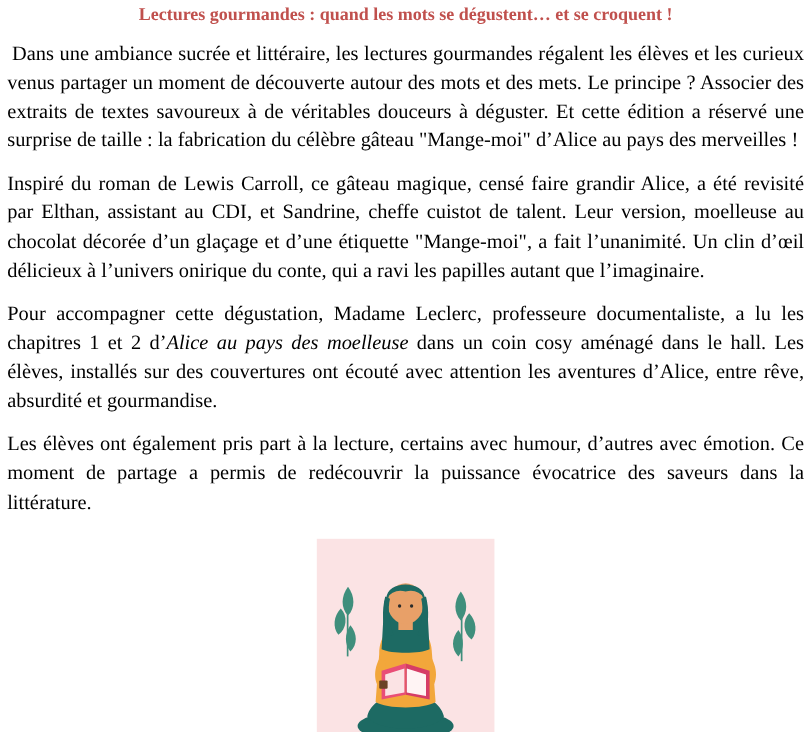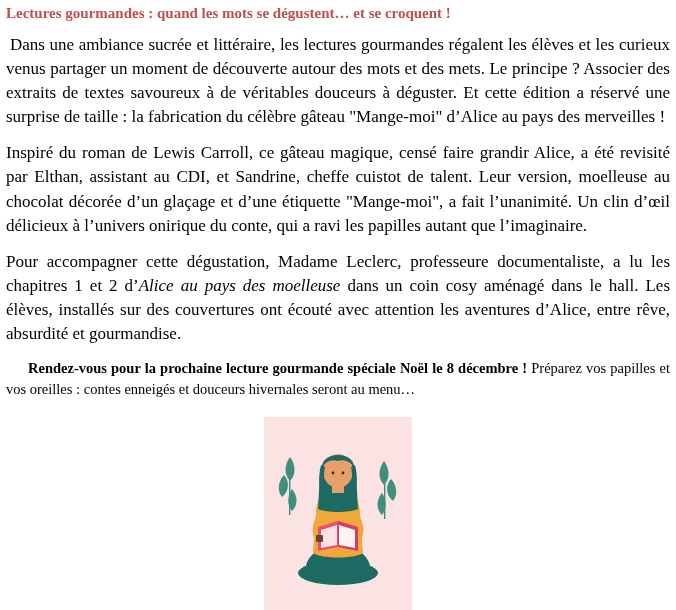--- a/index.html
+++ b/index.html
@@ -19,20 +19,21 @@
     height: 610px;
     box-sizing: border-box;
     padding: 0 6px;
     position: relative;
   }
   .doc-title {
     font-family: "Liberation Serif", serif;
     font-size: 15px;
     font-weight: bold;
     color: #C0504D;
+    text-align: center;
     margin: 4px 0 10px 0;
     line-height: 1.25;
   }
   p.para {
     font-size: 17px;
     line-height: 1.42;
     text-align: justify;
     margin: 0 0 12px 0;
   }
   p.para.first {
@@ -76,22 +77,22 @@
 <div class="page">
 
   <div class="doc-title">Lectures gourmandes : quand les mots se dégustent… et se croquent !</div>
 
   <p class="para first"> Dans une ambiance sucrée et littéraire, les lectures gourmandes régalent les élèves et les curieux venus partager un moment de découverte autour des mots et des mets. Le principe ? Associer des extraits de textes savoureux à de véritables douceurs à déguster. Et cette édition a réservé une surprise de taille : la fabrication du célèbre gâteau "Mange-moi" d’Alice au pays des merveilles !</p>
 
   <p class="para">Inspiré du roman de Lewis Carroll, ce gâteau magique, censé faire grandir Alice, a été revisité par Elthan, assistant au CDI, et Sandrine, cheffe cuistot de talent. Leur version, moelleuse au chocolat décorée d’un glaçage et d’une étiquette "Mange-moi", a fait l’unanimité. Un clin d’œil délicieux à l’univers onirique du conte, qui a ravi les papilles autant que l’imaginaire.</p>
 
   <p class="para"><span>Pour accompagner cette dégustation, Madame Leclerc, professeure documentaliste, a lu les chapitres 1 et 2 d’</span><span class="italic">Alice au pays des moelleuse</span><span> dans un coin cosy aménagé dans le hall. Les élèves, installés sur des couvertures ont écouté avec attention les aventures d’Alice, entre rêve, absurdité et gourmandise.</span></p>
 
+  <p class="para">Les élèves ont également pris part à la lecture, certains avec humour, d’autres avec émotion. Ce moment de partage a permis de redécouvrir la puissance évocatrice des saveurs dans la littérature.</p>
 
-  <p class="closing"><span class="lead">Rendez-vous pour la prochaine lecture gourmande spéciale Noël le 8 décembre !</span><span> Préparez vos papilles et vos oreilles : contes enneigés et douceurs hivernales seront au menu…</span></p>
 
   <div class="figure-wrap">
     <div class="illustration">
       <svg class="illus-svg" viewBox="0 0 148 195" xmlns="http://www.w3.org/2000/svg">
         <rect x="0" y="0" width="148" height="195" fill="#FBE3E4"></rect>
 
         <g fill="#3F8F7C">
           <path d="M26 40 C20 48, 20 58, 26 64 C32 58, 32 48, 26 40 Z"></path>
           <path d="M20 58 C14 64, 13 74, 18 80 C25 75, 26 64, 20 58 Z"></path>
           <path d="M28 72 C23 79, 23 88, 28 94 C34 88, 34 79, 28 72 Z"></path>

